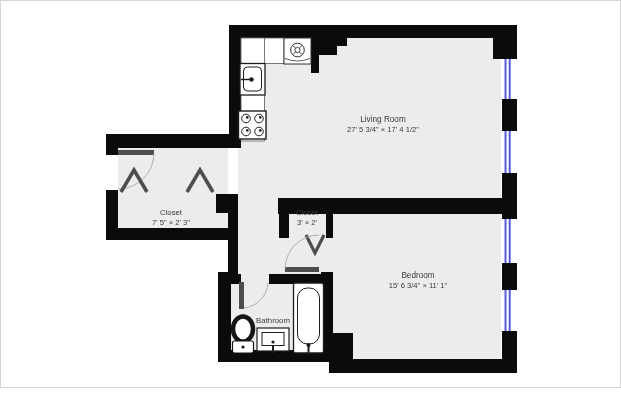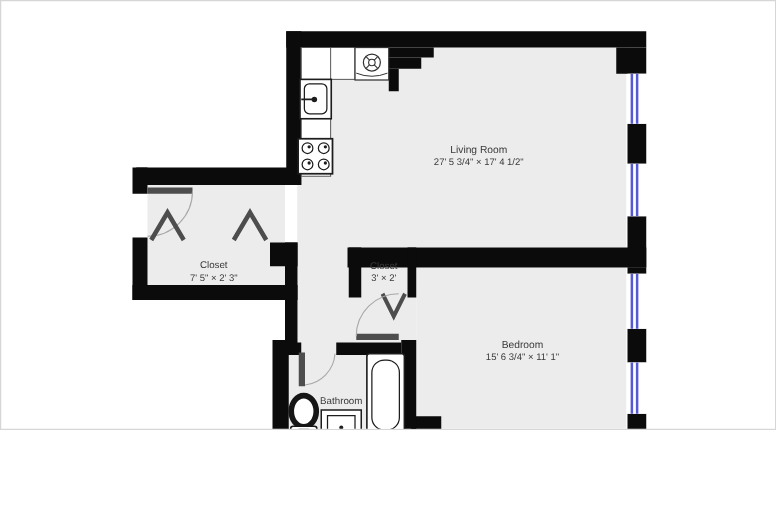--- a/index.html
+++ b/index.html
@@ -1,16 +1,16 @@
 <!DOCTYPE html>
 <html><head>
 <meta charset="utf-8">
 <style>
   html,body{margin:0;padding:0;background:#fff;}
-  .canvas{width:621px;height:344px;position:relative;background:#ffffff;
+  .canvas{width:621px;height:388px;position:relative;background:#ffffff;
           box-sizing:border-box;border:1px solid #d6d6d6;overflow:hidden;
           font-family:"Liberation Sans", sans-serif;}
   svg{display:block;}
   .room-name{font-size:8.2px;fill:#3a3a3a;}
   .room-dim{font-size:7.6px;fill:#3a3a3a;}
   .small-name{font-size:7.8px;fill:#3a3a3a;}
   .footer-text{font-size:4.4px;fill:#555;}
   text{font-family:"Liberation Sans", sans-serif;}
 </style>
 </head>

